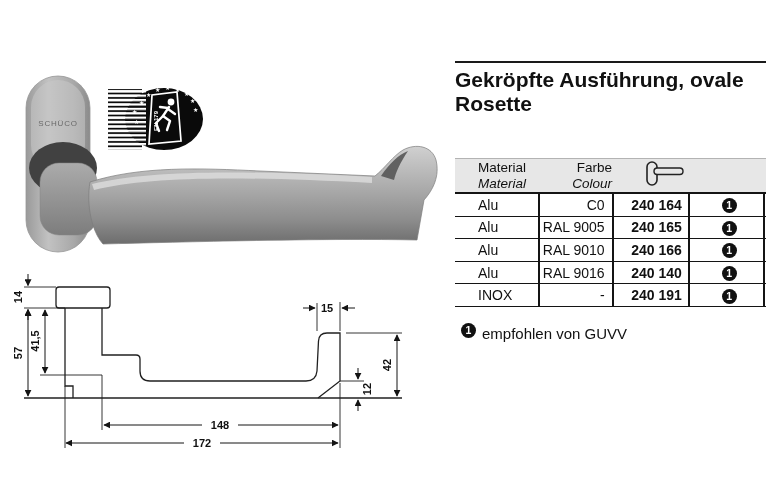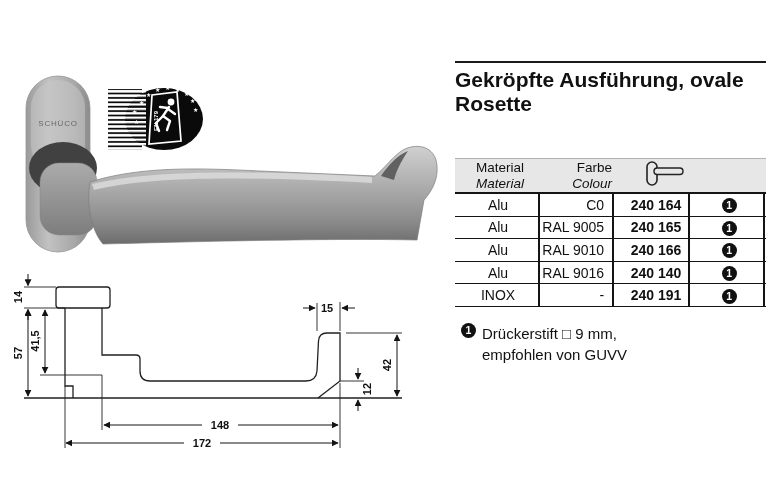--- a/index.html
+++ b/index.html
@@ -8,21 +8,21 @@
 
   
   .rule-top{position:absolute;left:455px;top:61px;width:311px;height:2px;background:#1a1a1a;}
   .page-title{position:absolute;left:455px;top:68px;width:313px;font-size:21px;font-weight:bold;}
   .page-desc{position:absolute;left:455px;top:99px;width:306px;font-size:15px;line-height:21px;}
 
   .spec-table{position:absolute;left:455px;top:158px;width:311px;}
   .thead{display:flex;align-items:center;height:36px;background:#e7e7e7;
          border-top:1px solid #b3b3b3;border-bottom:2px solid #141414;box-sizing:border-box;}
   .hc{font-size:13.5px;line-height:15.5px;}
-  .c1{width:83px;padding-left:7px;box-sizing:border-box;text-align:center;}
+  .c1{width:83px;padding-left:23px;box-sizing:border-box;text-align:left;}
   .c2{width:74px;text-align:right;}
   .c3{width:76px;text-align:center;margin-left:16px;}
   .c4{width:78px;text-align:center;}
   .en{font-style:italic;}
   .tbody{position:relative;}
   .tr{display:flex;align-items:center;height:22.6px;box-sizing:border-box;border-bottom:1.8px solid #141414;}
   .td{font-size:14px;}
   .art{font-weight:bold;}
   .vline{position:absolute;top:0;bottom:0;width:1.5px;background:#141414;}
   .v1{left:83px;}.v2{left:157px;}.v3{left:233px;}.v4{left:308px;}
@@ -228,18 +228,17 @@
       <div class="vline v1"></div>
       <div class="vline v2"></div>
       <div class="vline v3"></div>
       <div class="vline v4"></div>
     </div>
   </div>
 
   <div class="footnote">
     <span class="badge">1</span>
     <div class="fn-text">
-      <div>Drückerstift □ 9 mm,</div>
       <div>empfohlen von GUVV</div>
     </div>
   </div>
 
 </div>
 
 </body></html>

